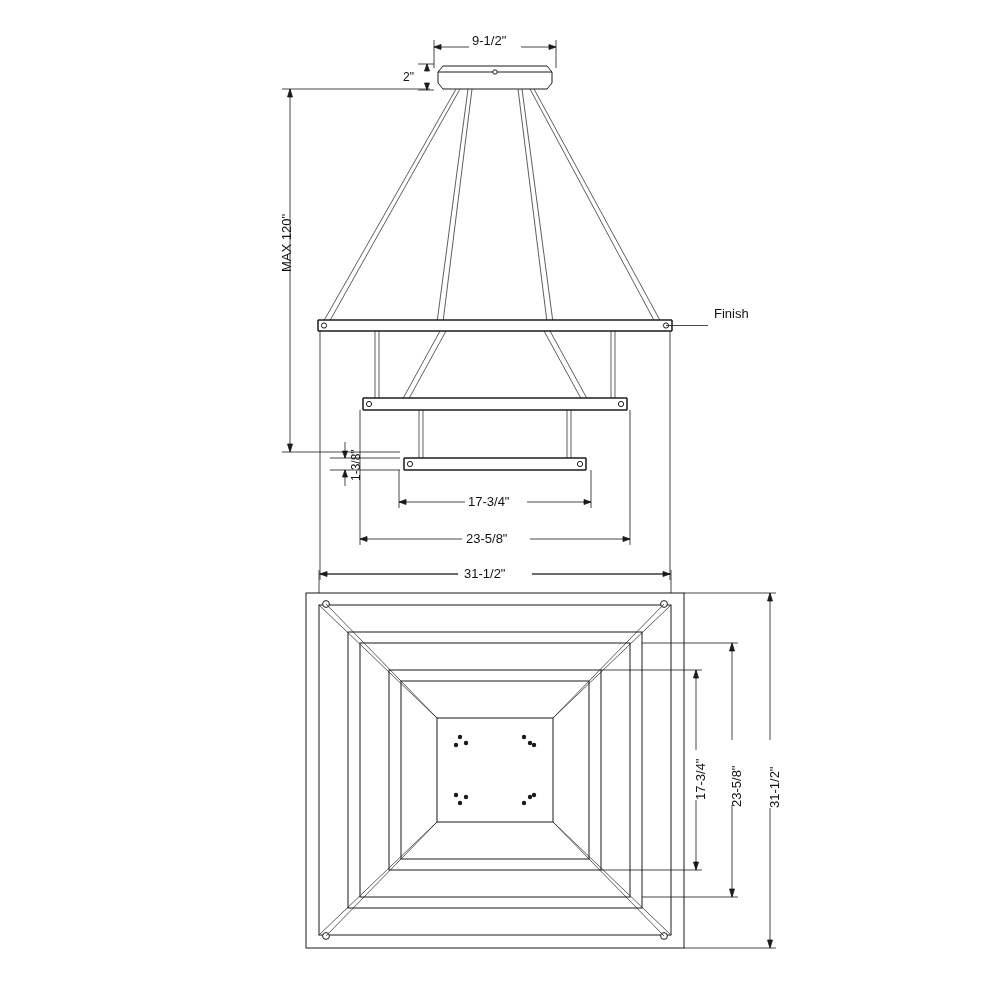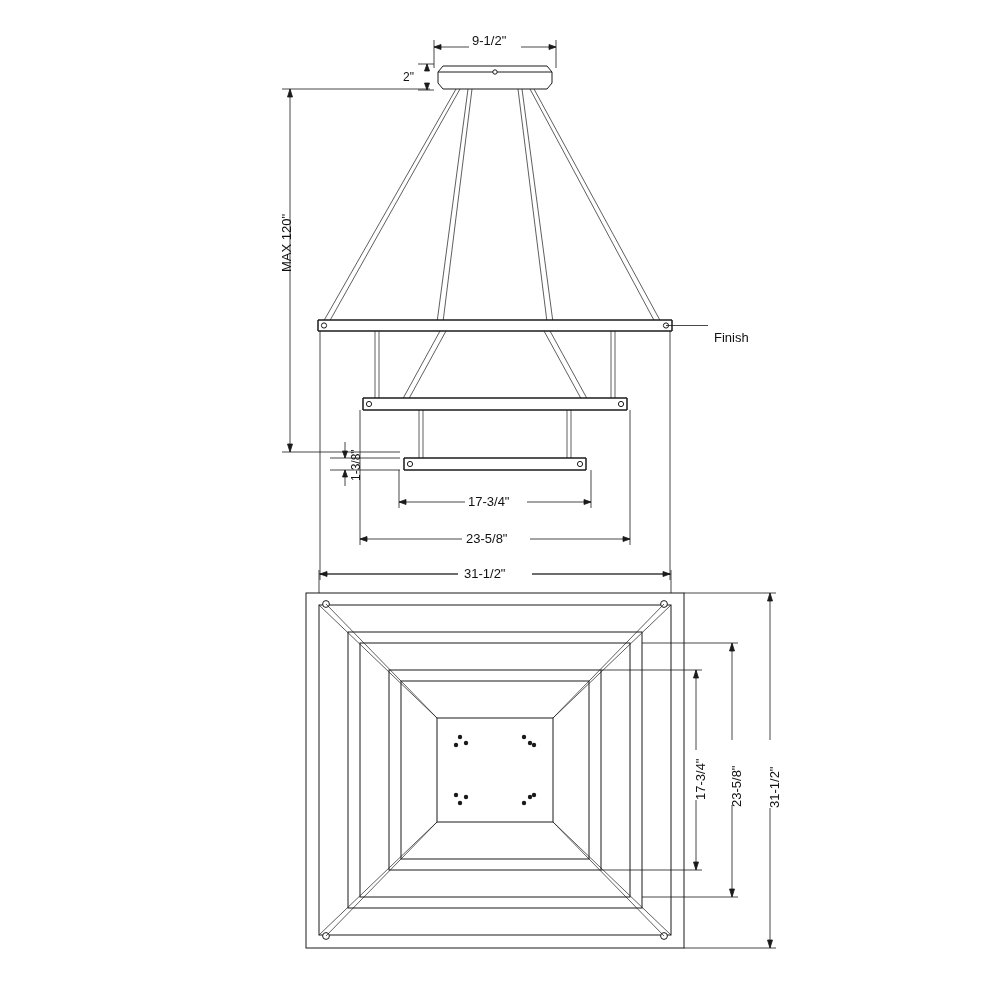--- a/index.html
+++ b/index.html
@@ -263,21 +263,21 @@
 
     </g>
   </svg>
 
   <div class="lbl" style="left:472px; top:33px;">9-1/2"</div>
 
   <div class="lbl" style="left:403px; top:70px; font-size:12px;">2"</div>
 
   <div class="lbl rot" style="left:279px; top:272px;">MAX 120"</div>
 
-  <div class="lbl" style="left:714px; top:330px;">Finish</div>
+  <div class="lbl" style="left:714px; top:306px;">Finish</div>
 
   <div class="lbl rot" style="left:349px; top:481px; font-size:12px;">1-3/8"</div>
 
   <div class="lbl" style="left:468px; top:494px;">17-3/4"</div>
 
   <div class="lbl" style="left:466px; top:531px;">23-5/8"</div>
 
   <div class="lbl" style="left:464px; top:566px;">31-1/2"</div>
 
   <div class="lbl rot" style="left:693px; top:800px;">17-3/4"</div>

